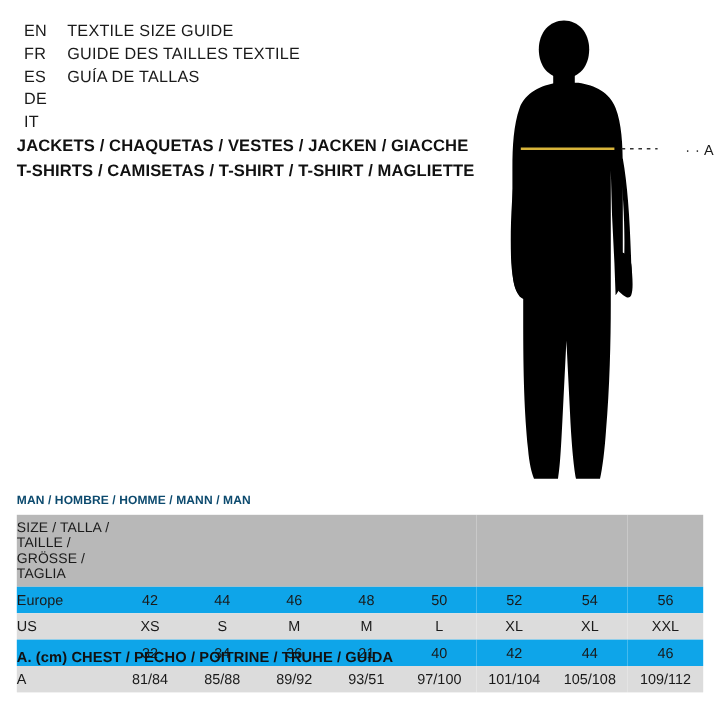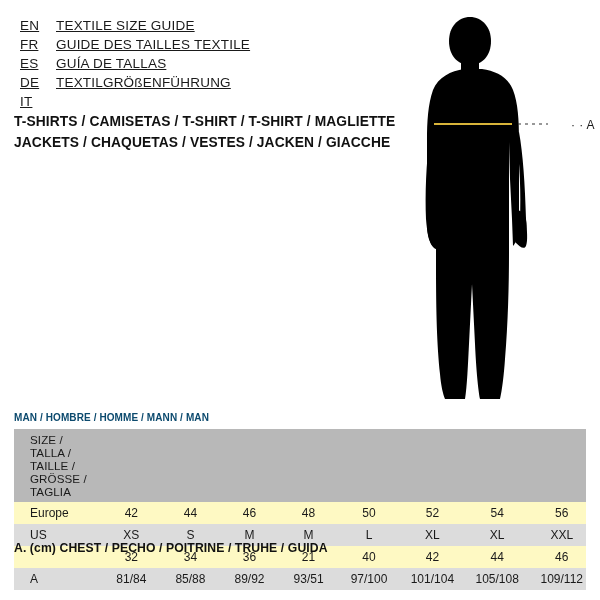--- a/index.html
+++ b/index.html
@@ -17,21 +17,20 @@
     height: 600px;
     background: #ffffff;
   }
 
   
   .legend {
     position: absolute;
     top: 16px;
     left: 20px;
     width: 380px;
-    text-decoration: underline;
   }
   .legend-row {
     display: flex;
     align-items: baseline;
     line-height: 19px;
     font-size: 13.5px;
     letter-spacing: 0.2px;
   }
   .legend-code {
     width: 36px;
@@ -90,32 +89,32 @@
     letter-spacing: .1px;
     margin-bottom: 6px;
     color: #0c4a6e;
   }
   table.size-table {
     border-collapse: collapse;
     width: 572px;
     font-size: 12px;
   }
   table.size-table td {
-    padding: 4px 0 4px 16px;
+    padding: 4px 0 4px 0;
     height: 19px;
     color: #1a1a1a;
     vertical-align: middle;
   }
   tr.row-head td {
     background: #b8b8b8;
     font-size: 11.6px;
     letter-spacing: .1px;
   }
   tr.row-alt td { background: #dcdcdc; }
-  tr.row-plain td { background: #fef9c3; }
+  tr.row-plain td { background: #0ea5e9; }
   td.c-label {
     width: 90px;
     padding-left: 4px;
   }
   td.c-val {
     width: 68.8px;
     text-align: center;
   }
   .footnote {
     position: absolute;
@@ -140,30 +139,29 @@
     <div class="legend-row">
       <span class="legend-code">FR</span>
       <span class="legend-text">GUIDE DES TAILLES TEXTILE</span>
     </div>
     <div class="legend-row">
       <span class="legend-code">ES</span>
       <span class="legend-text">GUÍA DE TALLAS</span>
     </div>
     <div class="legend-row">
       <span class="legend-code">DE</span>
-      <span class="legend-text">TEXTILGRÖßENFÜHRUNG</span>
     </div>
     <div class="legend-row">
       <span class="legend-code">IT</span>
     </div>
   </div>
 
   <div class="garment">
+    <div class="garment-line">JACKETS / CHAQUETAS / VESTES / JACKEN / GIACCHE</div>
     <div class="garment-line">T-SHIRTS / CAMISETAS / T-SHIRT / T-SHIRT / MAGLIETTE</div>
-    <div class="garment-line">JACKETS / CHAQUETAS / VESTES / JACKEN / GIACCHE</div>
   </div>
 
   <div class="figure-wrap">
     <svg class="figure-svg" width="180" height="392" viewBox="0 0 180 392">
 
       <path fill="#000000" d="M50 3 C62 3 71 13 71 27 C71 41 63 51 50 51 C37 51 29 41 29 27 C29 13 38 3 50 3 Z"></path>
 
       <path fill="#000000" d="M41 48 h18 v12 h-18 z"></path>
 
       <path fill="#000000" d="M44 55

